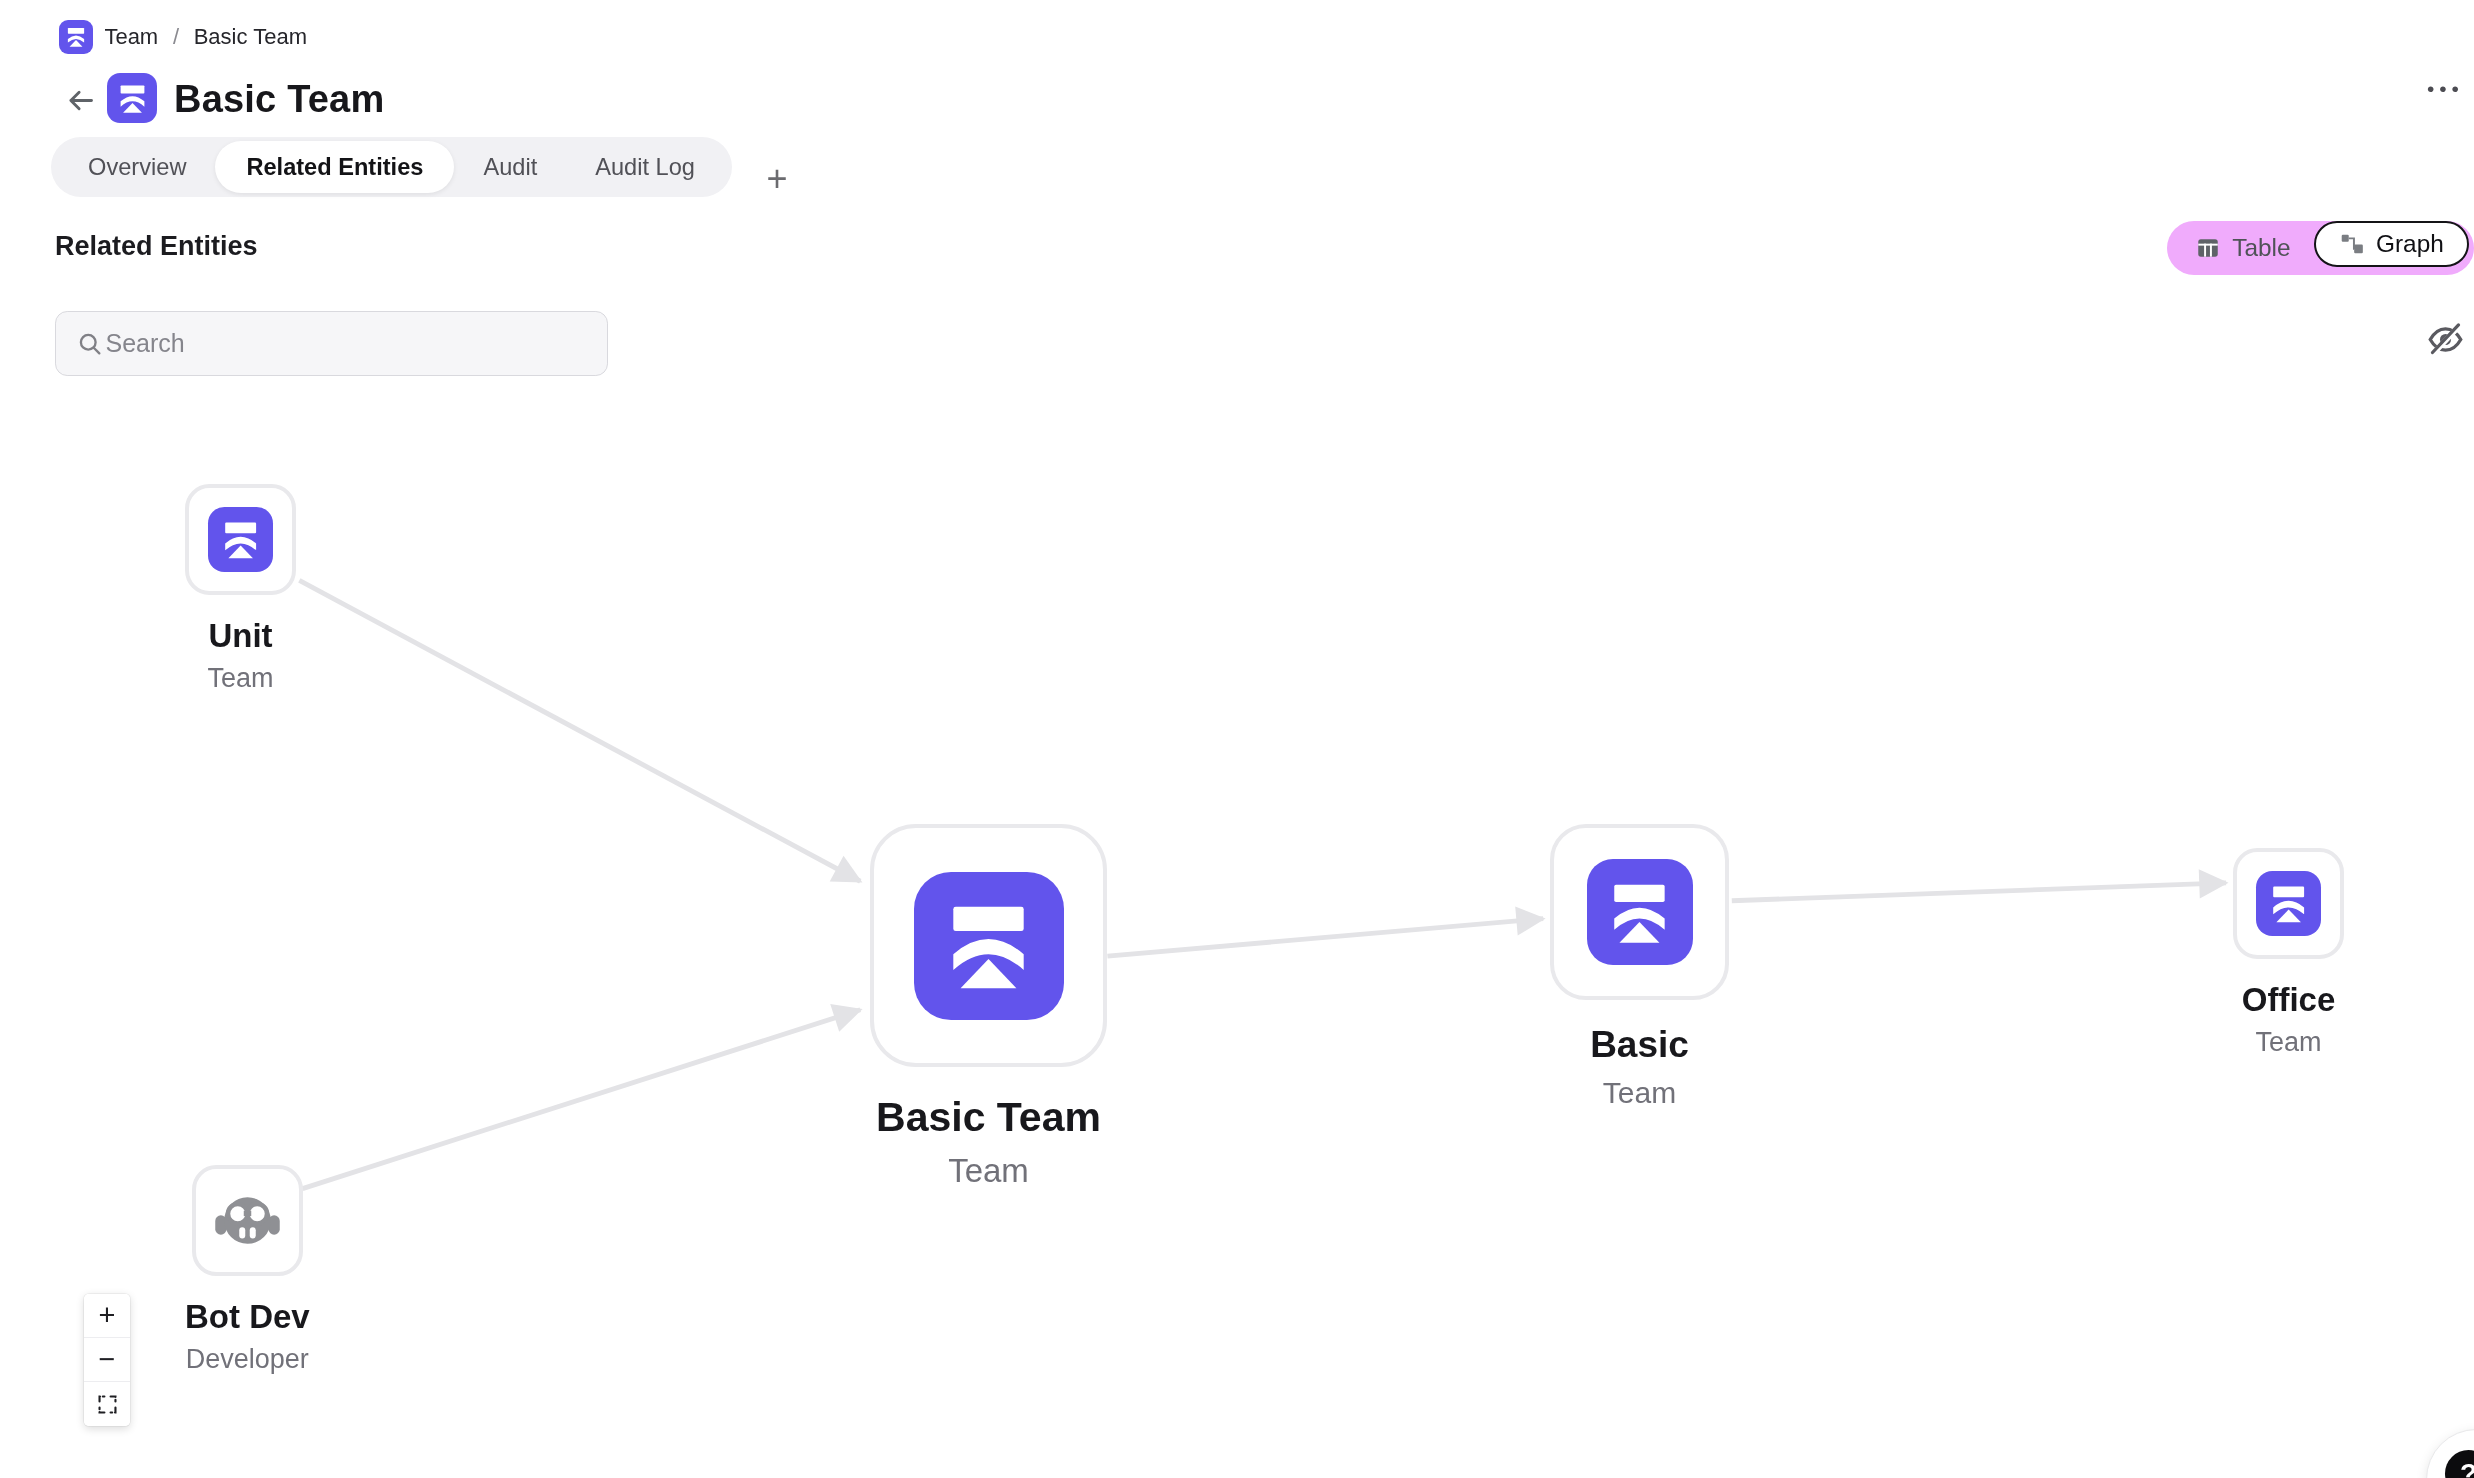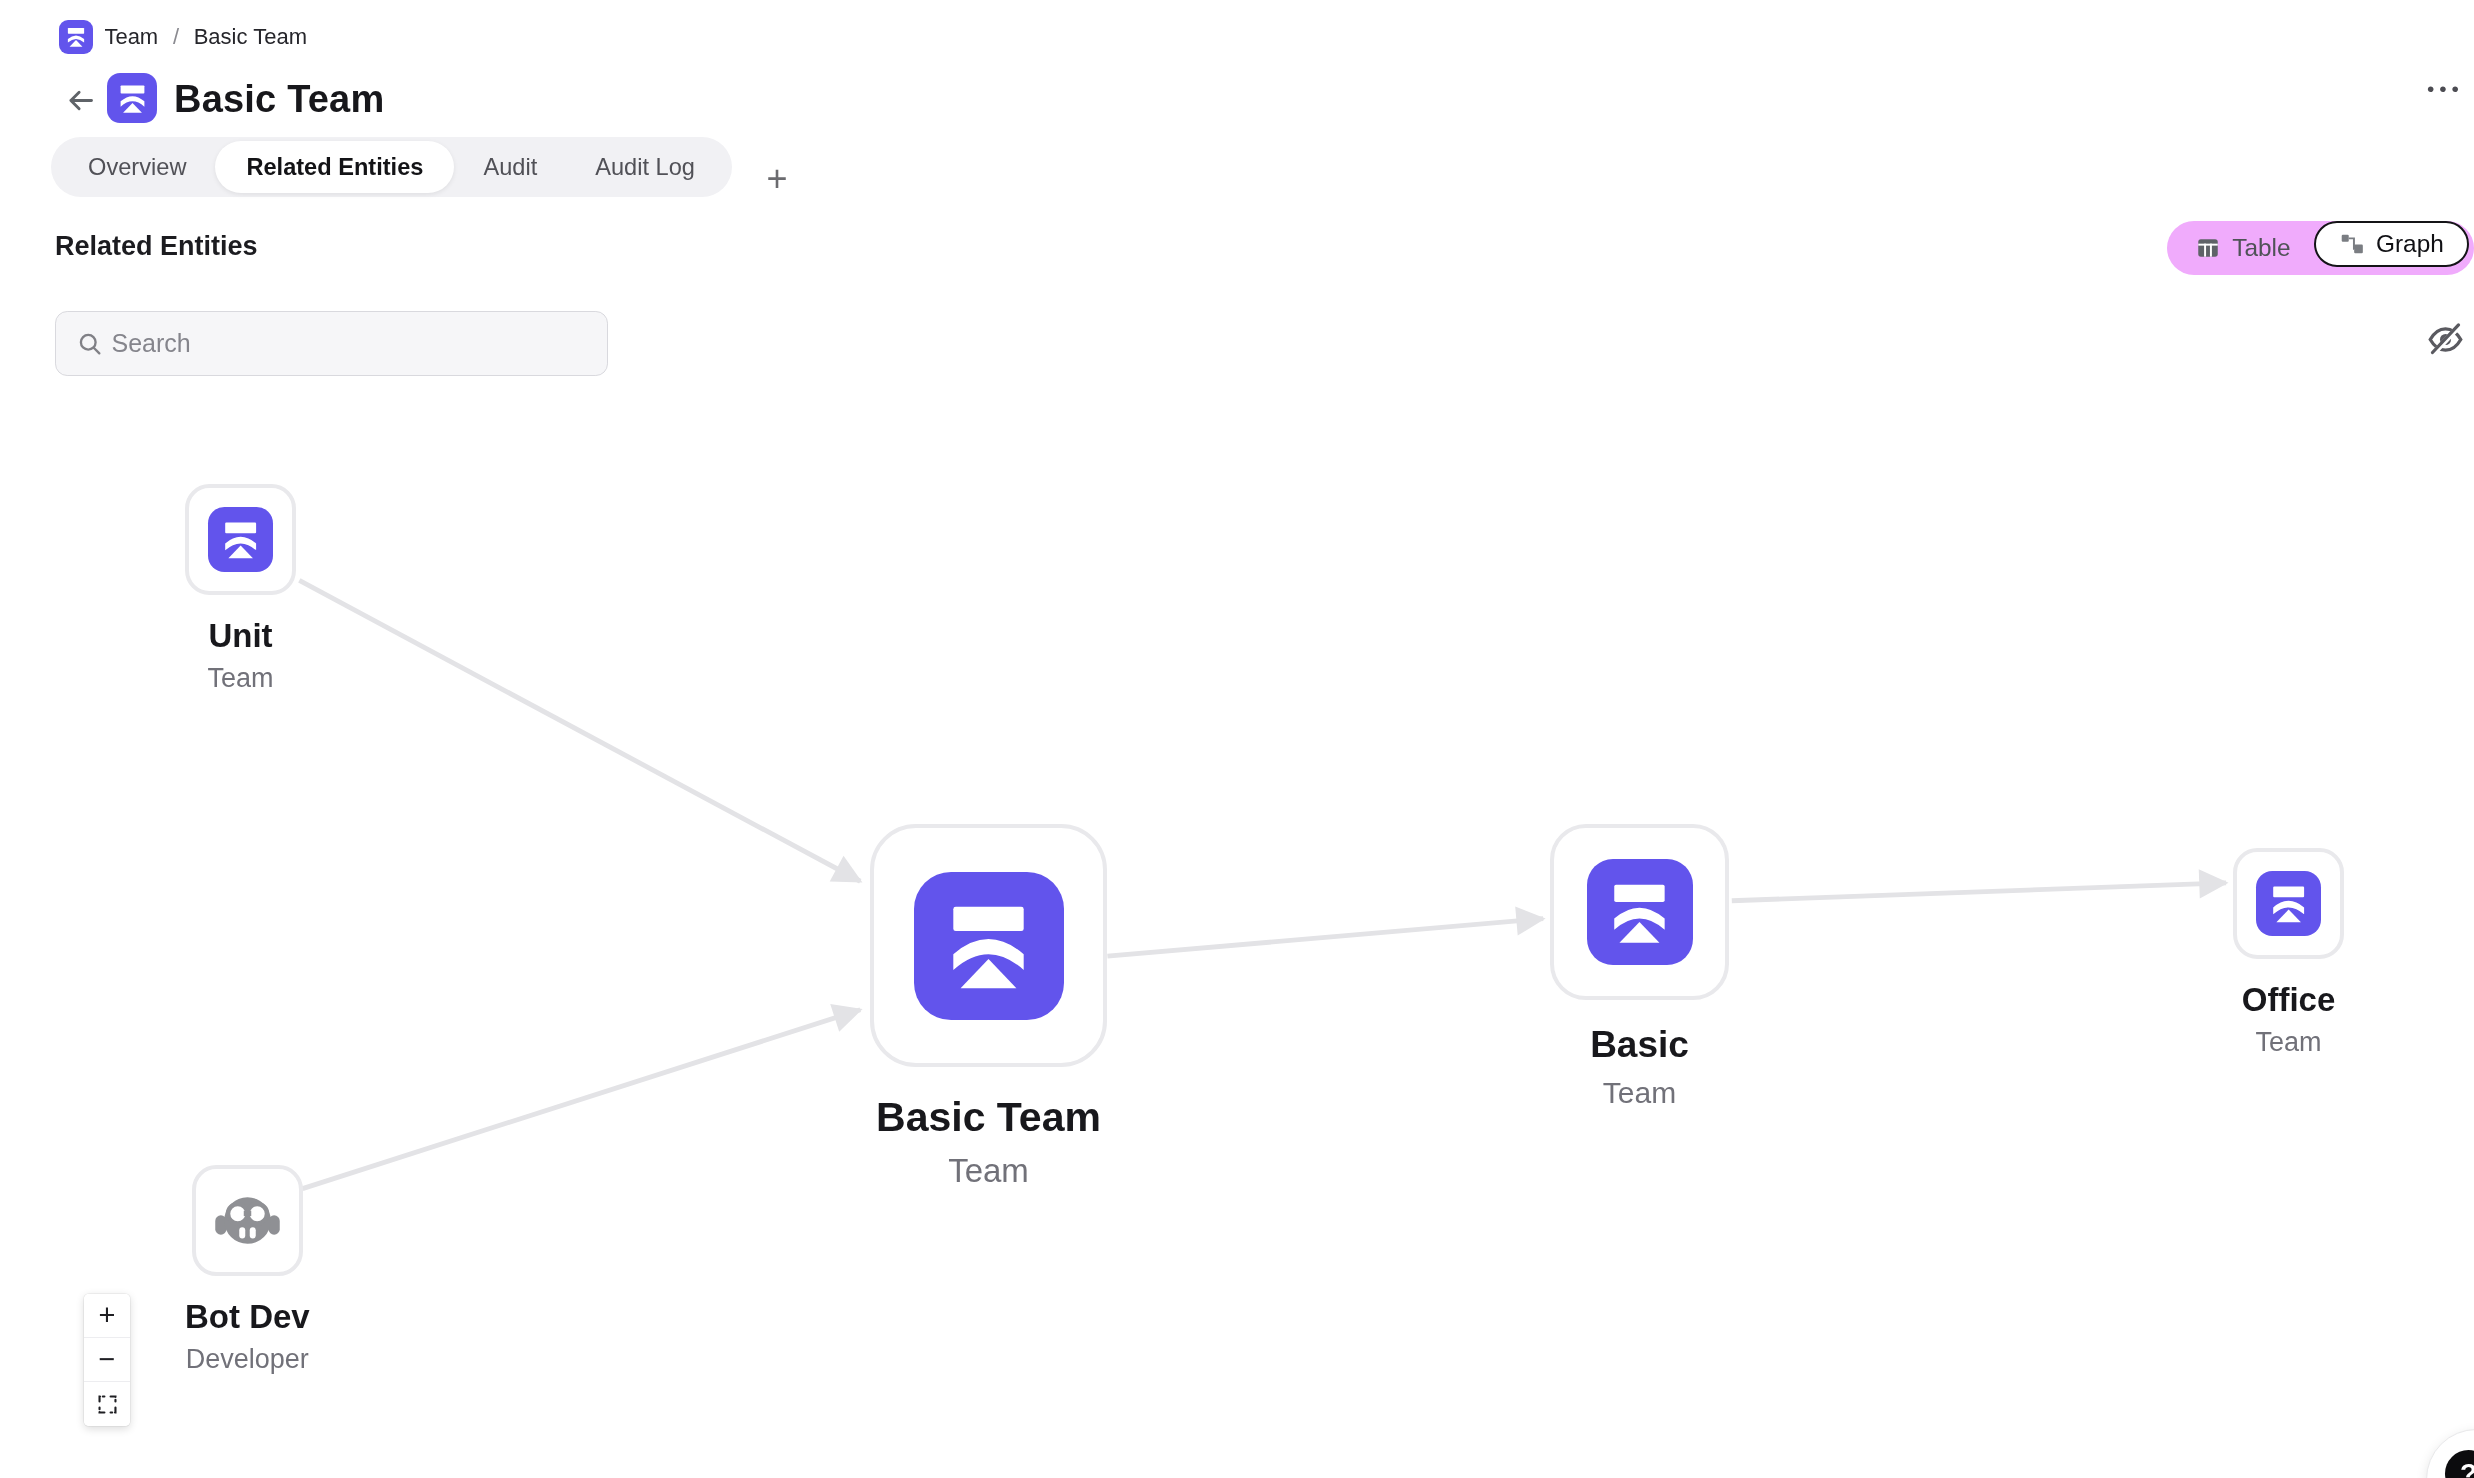--- a/index.html
+++ b/index.html
@@ -78,21 +78,21 @@
   .toggle-item svg { width:26px; height:26px; }
   .toggle-item.active {
     background:#ffffff; border:2.4px solid #141417; border-radius:27px;
     height:46px; color:#101014; font-weight:500; padding:0 23px;
   }
 
   
   .search-box {
     position:absolute; left:55px; top:311px; width:553px; height:65px;
     background:#f6f6f8; border:1.6px solid #d9d9de; border-radius:12.2px;
-    display:flex; align-items:center; padding:0 19.5px; gap:8px;
+    display:flex; align-items:center; padding:0 19.5px; gap:2px;
   }
   .search-box svg { width:28px; height:28px; flex:0 0 auto; }
   .search-box input {
     border:none; outline:none; background:transparent; width:100%;
     font-size:25px; color:#3c3c40; font-family:"Liberation Sans", sans-serif;
   }
   .search-box input::placeholder { color:#85858c; }
   .eye-off { position:absolute; left:2426px; top:320px; width:39px; height:39px; cursor:pointer; }
 
   

